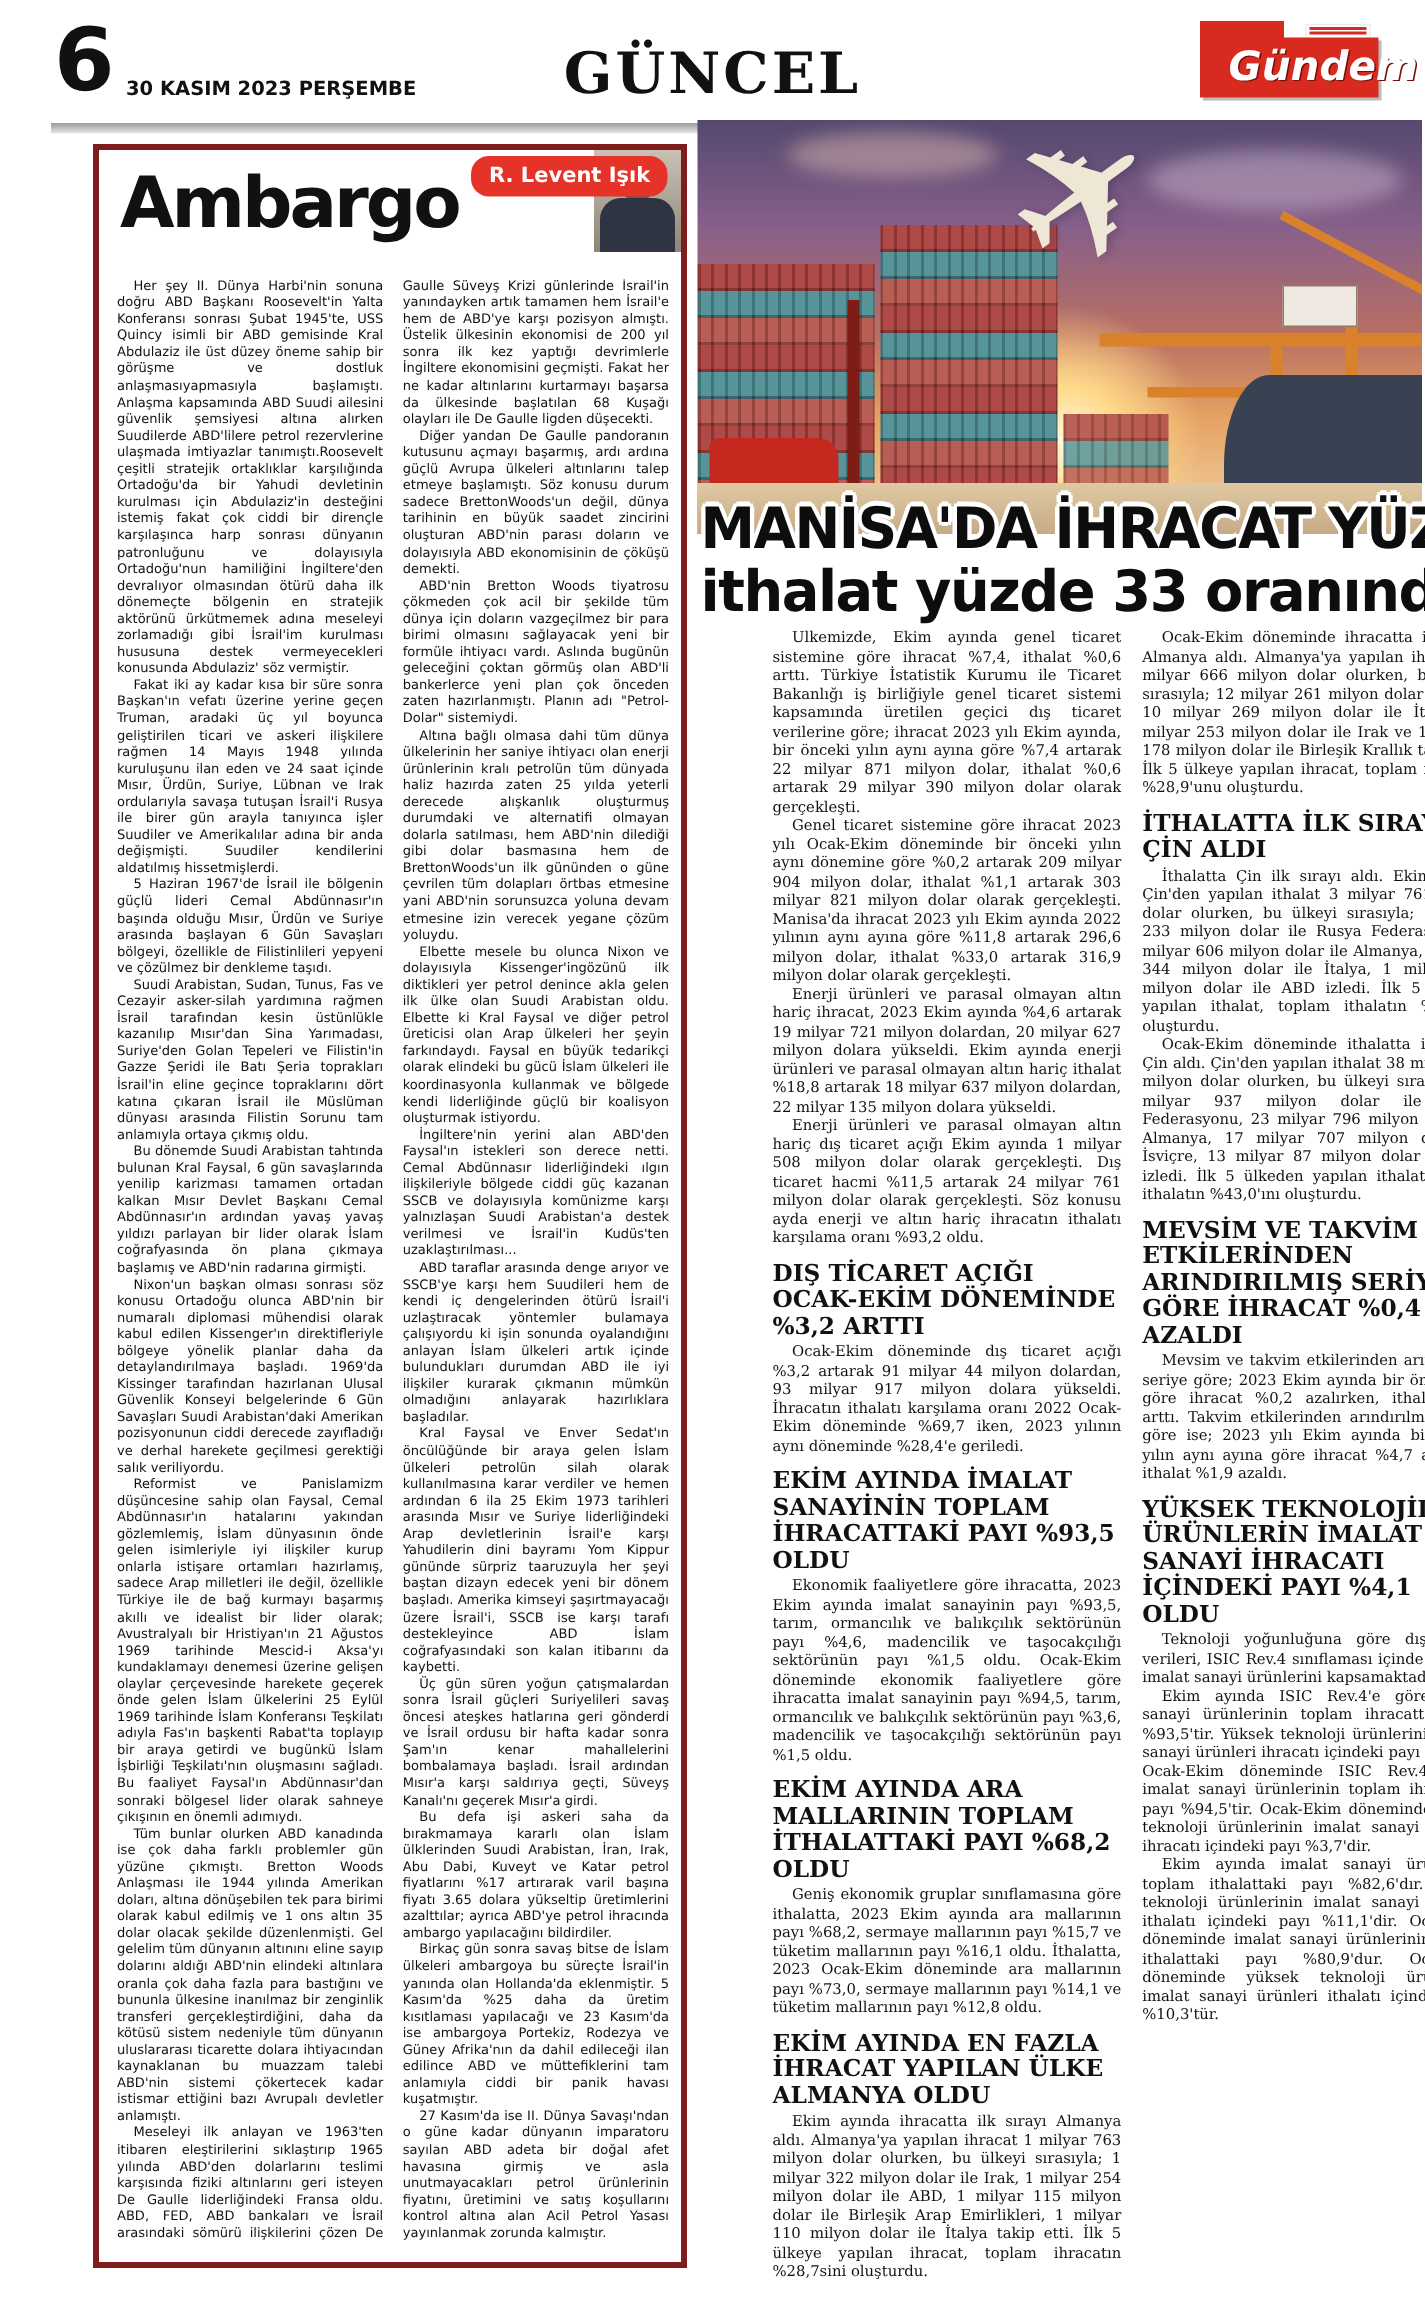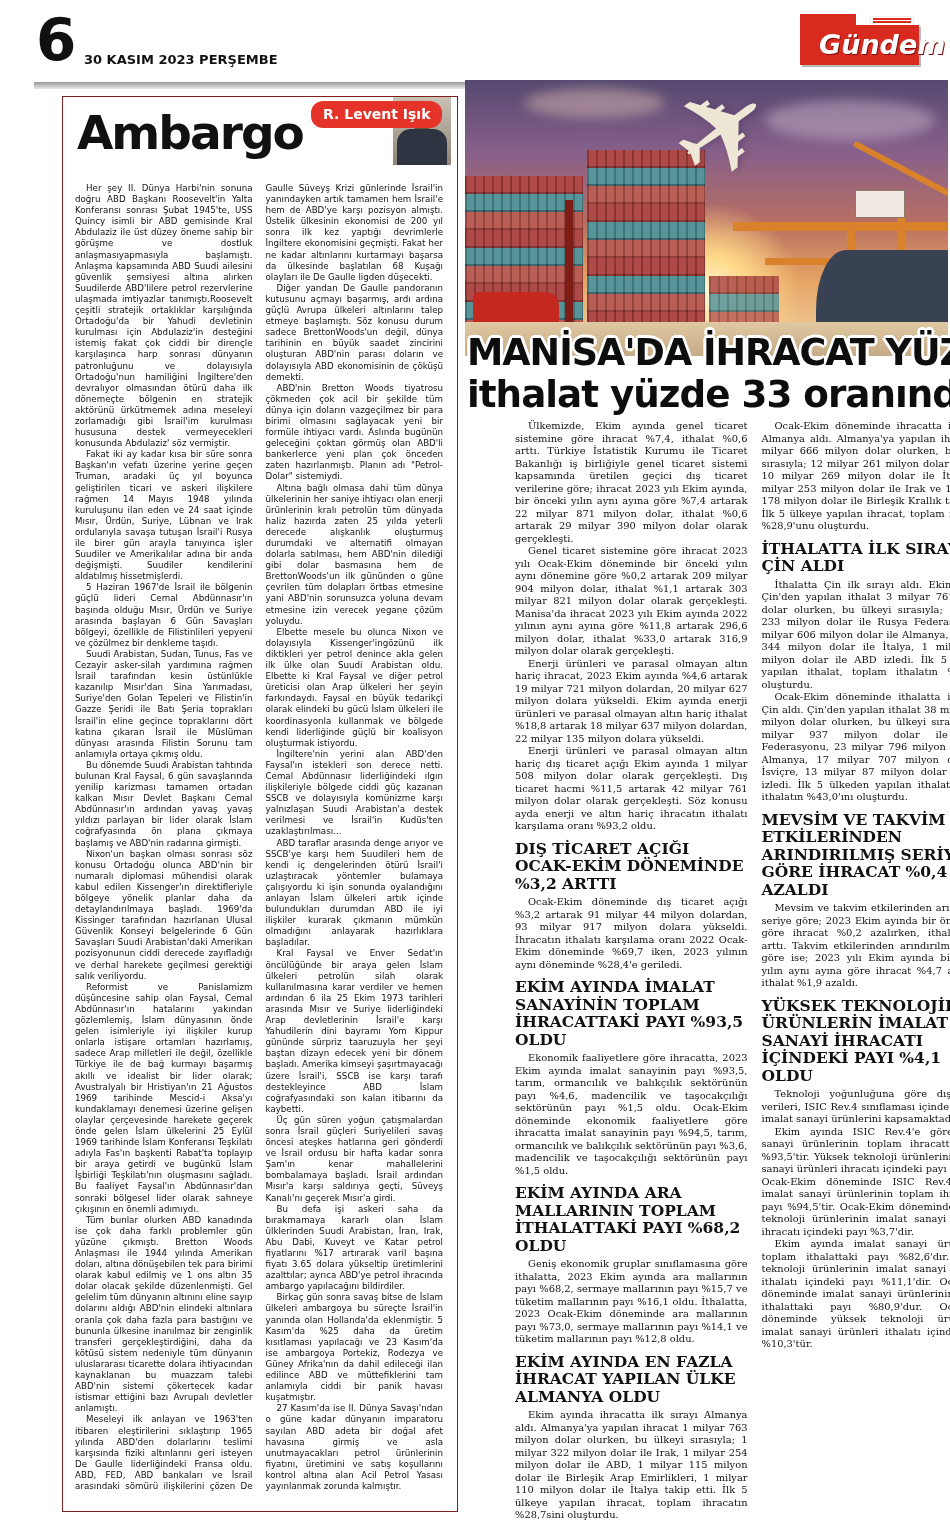--- a/index.html
+++ b/index.html
@@ -17,21 +17,21 @@
   .logo-main{position:absolute;left:0;top:11px;width:100px;height:40px;background:#d92a20;
        color:#fff;font-size:27px;font-weight:bold;font-style:italic;text-align:center;line-height:40px;
        text-shadow:1px 1px 0 #7a0e08;box-shadow:2px 2px 0 #bbb;padding-left:19px;}
   .logo-tag{position:absolute;left:70px;top:2px;width:42px;height:9px;background:#fff;
        border:1px solid #eee;}
   .logo-tag i{display:block;height:2px;margin:1px 2px;background:#d92a20;}
   .header-rule{position:absolute;left:34px;top:82px;width:882px;height:7px;
        background:linear-gradient(180deg,#9a9a9a,#e8e8e8);}
   
   .opinion{position:absolute;left:62px;top:96px;width:396px;height:1416px;
-       border:1px solid #7f1d1d;background:#fff;box-sizing:border-box;}
+       border:4px solid #7f1d1d;background:#fff;box-sizing:border-box;}
   .op-title{position:absolute;left:14px;top:8px;font-size:47px;font-weight:bold;letter-spacing:-2px;}
   .author-badge{position:absolute;left:248px;top:4px;background:#e6332a;color:#fff;
        font-size:14px;font-weight:bold;padding:5px 12px 6px 12px;border-radius:12px;white-space:nowrap;}
   .author-photo{position:absolute;left:330px;top:0px;width:58px;height:68px;
        background:linear-gradient(180deg,#c9c2b4 0%,#8e8576 100%);overflow:hidden;}
   .author-photo .head{position:absolute;left:17px;top:8px;width:24px;height:26px;border-radius:50% 50% 46% 46%;background:#6e5342;}
   .author-photo .body{position:absolute;left:4px;top:32px;width:50px;height:36px;border-radius:14px 14px 0 0;background:#2e3442;}
   .author-photo .shirt{position:absolute;left:24px;top:33px;width:10px;height:20px;background:#e8e8ea;}
   .op-body{position:absolute;left:12px;top:86px;width:368px;height:1312px;
        column-count:2;column-gap:13px;column-fill:auto;overflow:hidden;
@@ -70,20 +70,21 @@
   .news-body p{margin:0;text-indent:13px;}
   .news-body h3{font-size:15.5px;line-height:17.5px;margin:7px 0 4px 0;text-indent:0;
        font-family:"DejaVu Serif",serif;font-weight:bold;text-align:left;}
 </style>
 </head>
 <body>
 
 <div class="header">
   <div class="page-num">6</div>
   <div class="page-date">30 KASIM 2023 PERŞEMBE</div>
+  <div class="section-title">GÜNCEL</div>
   <div class="logo">
     <div class="logo-top">Manisa'da</div>
     <div class="logo-tag">
         <i></i>
         <i></i>
       </div>
     <div class="logo-main">Gündem</div>
   </div>
   <div class="header-rule"></div>
 </div>
@@ -141,21 +142,21 @@
     <div class="ship"></div>
     <div class="ground"></div>
     <span class="plane">✈</span>
   </div>
   <div class="headline1">MANİSA'DA İHRACAT YÜZDE 11</div>
   <div class="headline2">ithalat yüzde 33 oranında arttı</div>
   <div class="news-body">
     <p>Ülkemizde, Ekim ayında genel ticaret sistemine göre ihracat %7,4, ithalat %0,6 arttı. Türkiye İstatistik Kurumu ile Ticaret Bakanlığı iş birliğiyle genel ticaret sistemi kapsamında üretilen geçici dış ticaret verilerine göre; ihracat 2023 yılı Ekim ayında, bir önceki yılın aynı ayına göre %7,4 artarak 22 milyar 871 milyon dolar, ithalat %0,6 artarak 29 milyar 390 milyon dolar olarak gerçekleşti.</p>
     <p>Genel ticaret sistemine göre ihracat 2023 yılı Ocak-Ekim döneminde bir önceki yılın aynı dönemine göre %0,2 artarak 209 milyar 904 milyon dolar, ithalat %1,1 artarak 303 milyar 821 milyon dolar olarak gerçekleşti. Manisa'da ihracat 2023 yılı Ekim ayında 2022 yılının aynı ayına göre %11,8 artarak 296,6 milyon dolar, ithalat %33,0 artarak 316,9 milyon dolar olarak gerçekleşti.</p>
     <p>Enerji ürünleri ve parasal olmayan altın hariç ihracat, 2023 Ekim ayında %4,6 artarak 19 milyar 721 milyon dolardan, 20 milyar 627 milyon dolara yükseldi. Ekim ayında enerji ürünleri ve parasal olmayan altın hariç ithalat %18,8 artarak 18 milyar 637 milyon dolardan, 22 milyar 135 milyon dolara yükseldi.</p>
-    <p>Enerji ürünleri ve parasal olmayan altın hariç dış ticaret açığı Ekim ayında 1 milyar 508 milyon dolar olarak gerçekleşti. Dış ticaret hacmi %11,5 artarak 42 milyar 761 milyon dolar olarak gerçekleşti. Söz konusu ayda enerji ve altın hariç ihracatın ithalatı karşılama oranı %93,2 oldu.</p>
+    <p>Enerji ürünleri ve parasal olmayan altın hariç dış ticaret açığı Ekim ayında 1 milyar 508 milyon dolar olarak gerçekleşti. Dış ticaret hacmi %11,5 artarak 24 milyar 761 milyon dolar olarak gerçekleşti. Söz konusu ayda enerji ve altın hariç ihracatın ithalatı karşılama oranı %93,2 oldu.</p>
     <h3>DIŞ TİCARET AÇIĞI OCAK-EKİM DÖNEMİNDE %3,2 ARTTI</h3>
     <p>Ocak-Ekim döneminde dış ticaret açığı %3,2 artarak 91 milyar 44 milyon dolardan, 93 milyar 917 milyon dolara yükseldi. İhracatın ithalatı karşılama oranı 2022 Ocak-Ekim döneminde %69,7 iken, 2023 yılının aynı döneminde %28,4'e geriledi.</p>
     <h3>EKİM AYINDA İMALAT SANAYİNİN TOPLAM İHRACATTAKİ PAYI %93,5 OLDU</h3>
     <p>Ekonomik faaliyetlere göre ihracatta, 2023 Ekim ayında imalat sanayinin payı %93,5, tarım, ormancılık ve balıkçılık sektörünün payı %4,6, madencilik ve taşocakçılığı sektörünün payı %1,5 oldu. Ocak-Ekim döneminde ekonomik faaliyetlere göre ihracatta imalat sanayinin payı %94,5, tarım, ormancılık ve balıkçılık sektörünün payı %3,6, madencilik ve taşocakçılığı sektörünün payı %1,5 oldu.</p>
     <h3>EKİM AYINDA ARA MALLARININ TOPLAM İTHALATTAKİ PAYI %68,2 OLDU</h3>
     <p>Geniş ekonomik gruplar sınıflamasına göre ithalatta, 2023 Ekim ayında ara mallarının payı %68,2, sermaye mallarının payı %15,7 ve tüketim mallarının payı %16,1 oldu. İthalatta, 2023 Ocak-Ekim döneminde ara mallarının payı %73,0, sermaye mallarının payı %14,1 ve tüketim mallarının payı %12,8 oldu.</p>
     <h3>EKİM AYINDA EN FAZLA İHRACAT YAPILAN ÜLKE ALMANYA OLDU</h3>
     <p>Ekim ayında ihracatta ilk sırayı Almanya aldı. Almanya'ya yapılan ihracat 1 milyar 763 milyon dolar olurken, bu ülkeyi sırasıyla; 1 milyar 322 milyon dolar ile Irak, 1 milyar 254 milyon dolar ile ABD, 1 milyar 115 milyon dolar ile Birleşik Arap Emirlikleri, 1 milyar 110 milyon dolar ile İtalya takip etti. İlk 5 ülkeye yapılan ihracat, toplam ihracatın %28,7sini oluşturdu.</p>
     <p>Ocak-Ekim döneminde ihracatta ilk sırayı Almanya aldı. Almanya'ya yapılan ihracat 17 milyar 666 milyon dolar olurken, bu ülkeyi sırasıyla; 12 milyar 261 milyon dolar ile ABD, 10 milyar 269 milyon dolar ile İtalya, 10 milyar 253 milyon dolar ile Irak ve 10 milyar 178 milyon dolar ile Birleşik Krallık takip etti. İlk 5 ülkeye yapılan ihracat, toplam ihracatın %28,9'unu oluşturdu.</p>
     <h3>İTHALATTA İLK SIRAYI ÇİN ALDI</h3>

